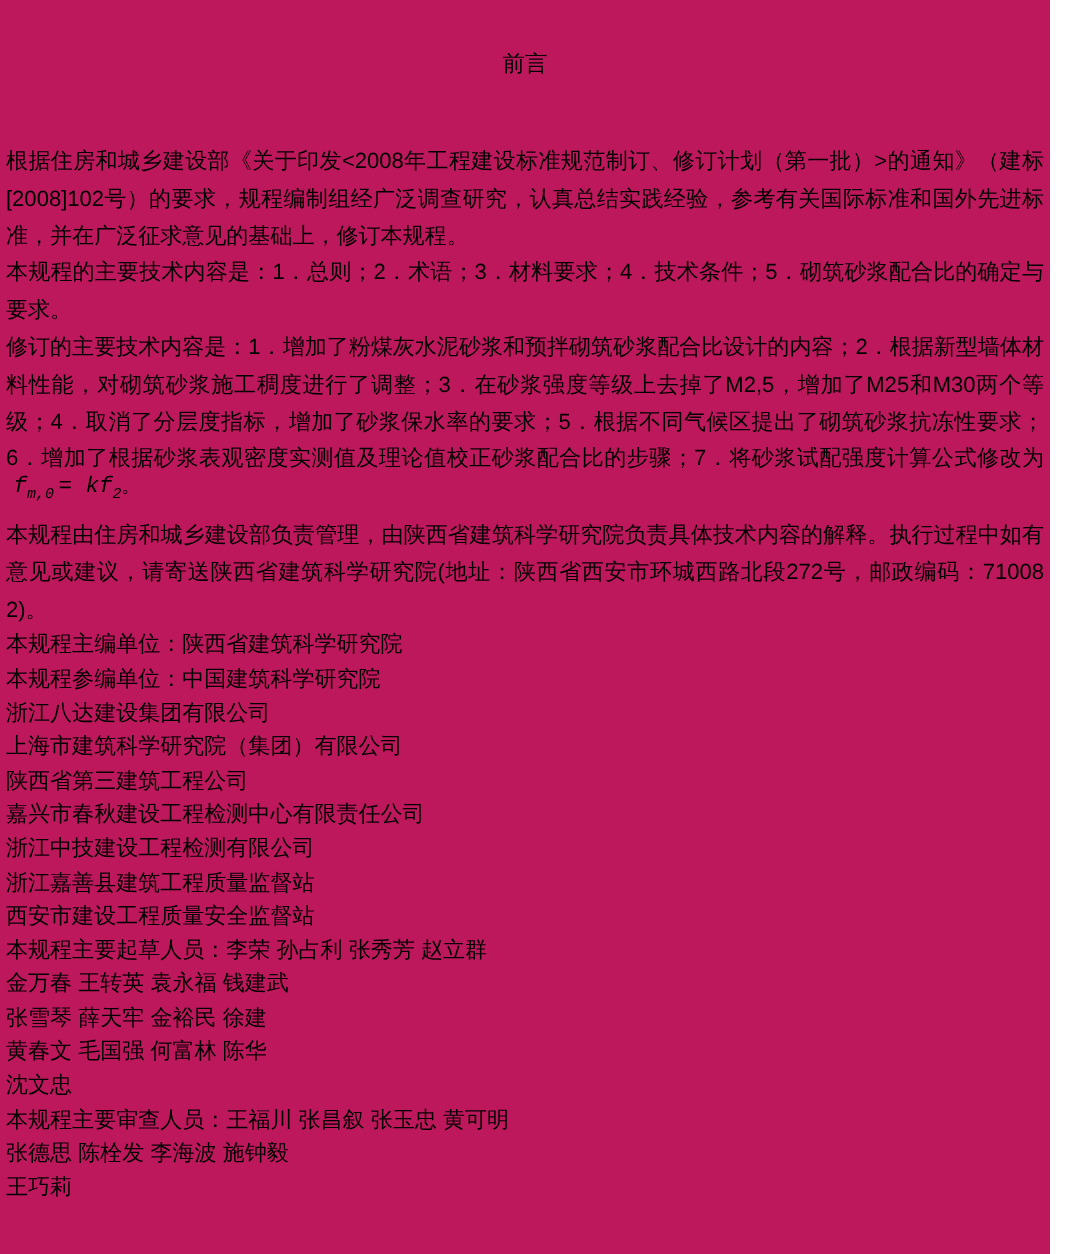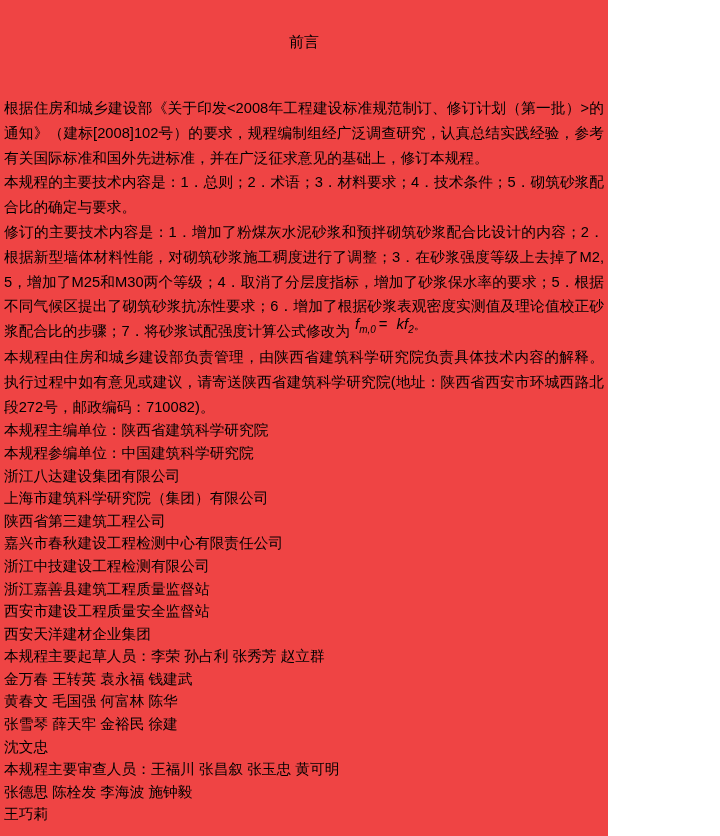--- a/index.html
+++ b/index.html
@@ -4,23 +4,23 @@
 <style>
   html, body {
     margin: 0;
     padding: 0;
     background: #ffffff;
     color: #000000;
     font-family: "Liberation Sans", "DejaVu Sans", sans-serif;
   }
   .page {
     position: relative;
-    width: 608px;
+    width: 700px;
     height: 836px;
-    background: #ef4444;
+    background: #be185d;
     overflow: hidden;
     box-sizing: border-box;
     padding: 0 4px;
   }
   .doc-title {
     font-size: 15px;
     font-weight: 400;
     text-align: center;
     margin: 33px 0 0 0;
   }
@@ -37,21 +37,21 @@
   p.line {
     margin: 0;
     line-height: 22.6px;
     white-space: nowrap;
   }
   .formula {
     position: relative;
     top: -7px;
     display: inline-block;
     margin-left: 5px;
-    font-family: Liberation Sans, sans-serif;
+    font-family: Liberation Mono, monospace;
     font-size: 15px;
     white-space: nowrap;
   }
   .formula .it {
     font-style: italic;
   }
   .formula sub {
     font-style: italic;
     font-size: 10px;
     line-height: 0;
@@ -84,24 +84,23 @@
 
     <p class="line">本规程主编单位：陕西省建筑科学研究院</p>
     <p class="line">本规程参编单位：中国建筑科学研究院</p>
     <p class="line">浙江八达建设集团有限公司</p>
     <p class="line">上海市建筑科学研究院（集团）有限公司</p>
     <p class="line">陕西省第三建筑工程公司</p>
     <p class="line">嘉兴市春秋建设工程检测中心有限责任公司</p>
     <p class="line">浙江中技建设工程检测有限公司</p>
     <p class="line">浙江嘉善县建筑工程质量监督站</p>
     <p class="line">西安市建设工程质量安全监督站</p>
-    <p class="line">西安天洋建材企业集团</p>
     <p class="line">本规程主要起草人员：李荣 孙占利 张秀芳 赵立群</p>
     <p class="line">金万春 王转英 袁永福 钱建武</p>
+    <p class="line">张雪琴 薛天牢 金裕民 徐建</p>
     <p class="line">黄春文 毛国强 何富林 陈华</p>
-    <p class="line">张雪琴 薛天牢 金裕民 徐建</p>
     <p class="line">沈文忠</p>
     <p class="line">本规程主要审查人员：王福川 张昌叙 张玉忠 黄可明</p>
     <p class="line">张德思 陈栓发 李海波 施钟毅</p>
     <p class="line">王巧莉</p>
 
   </div>
 </div>
 
 </body></html>

